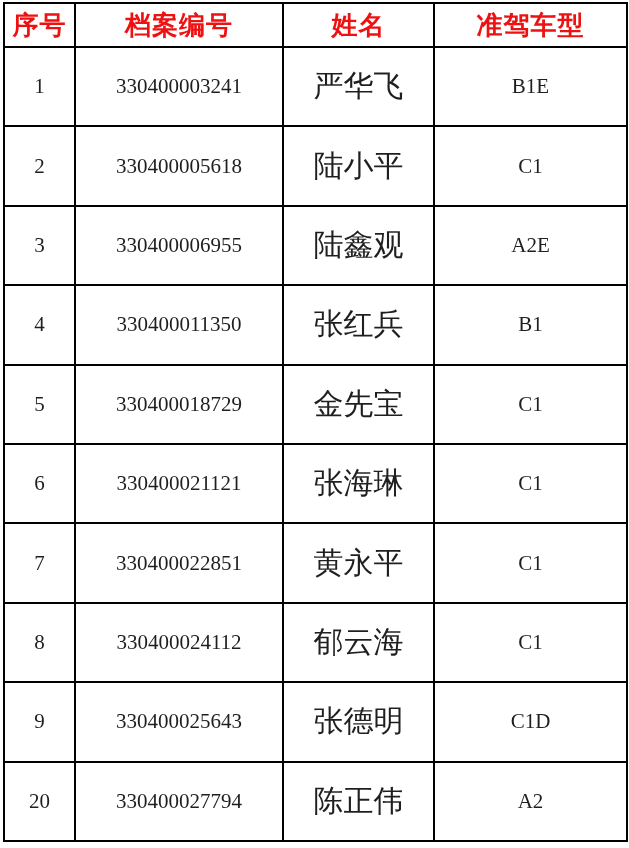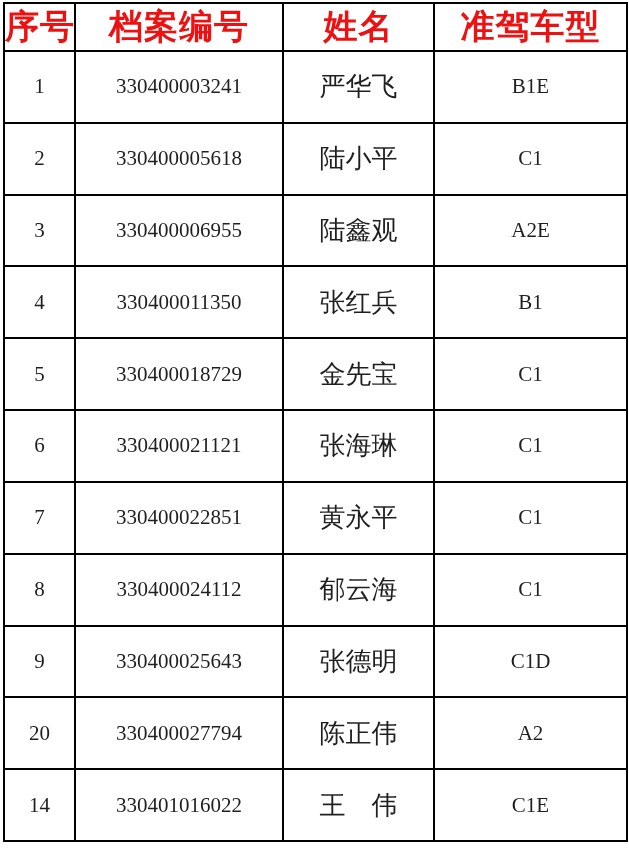--- a/index.html
+++ b/index.html
@@ -34,32 +34,32 @@
   th, td {
     border: 2px solid var(--grid);
     text-align: center;
     vertical-align: middle;
     padding: 0;
     overflow: hidden;
     white-space: nowrap;
   }
   th {
     color: var(--header-red);
-    font-size: 34px;
+    font-size: 26px;
     font-weight: bold;
     letter-spacing: 1px;
     height: 44px;
   }
   td {
     color: var(--body-ink);
     font-size: 21px;
     font-weight: normal;
     height: 44px;
   }
-  td.cell-name { font-size: 26px; margin-top: 20px; }
+  td.cell-name { font-size: 30px; margin-top: 20px; }
 </style>
 </head>
 <body>
 
 <div class="page">
   <table class="roster">
     <colgroup>
       <col style="width:71px">
       <col style="width:208px">
       <col style="width:151px">
@@ -127,21 +127,15 @@
           <td class="cell-file-number">330400025643</td>
           <td class="cell-name">张德明</td>
           <td class="cell-license-type">C1D</td>
         </tr>
         <tr>
           <td class="cell-index">20</td>
           <td class="cell-file-number">330400027794</td>
           <td class="cell-name">陈正伟</td>
           <td class="cell-license-type">A2</td>
         </tr>
-        <tr>
-          <td class="cell-index">14</td>
-          <td class="cell-file-number">330401016022</td>
-          <td class="cell-name">王　伟</td>
-          <td class="cell-license-type">C1E</td>
-        </tr>
       </tbody>
   </table>
 </div>
 
 </body></html>

